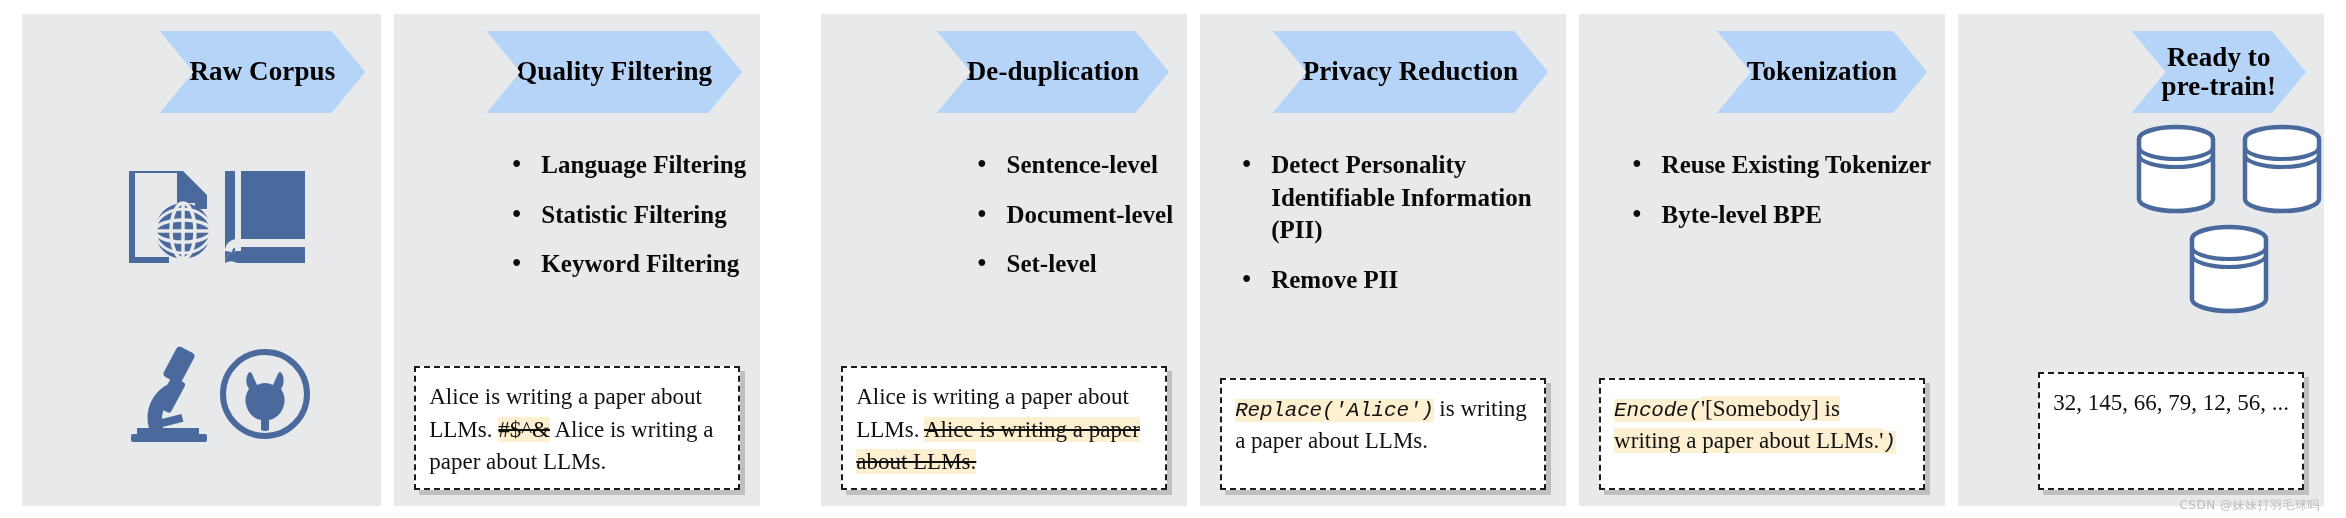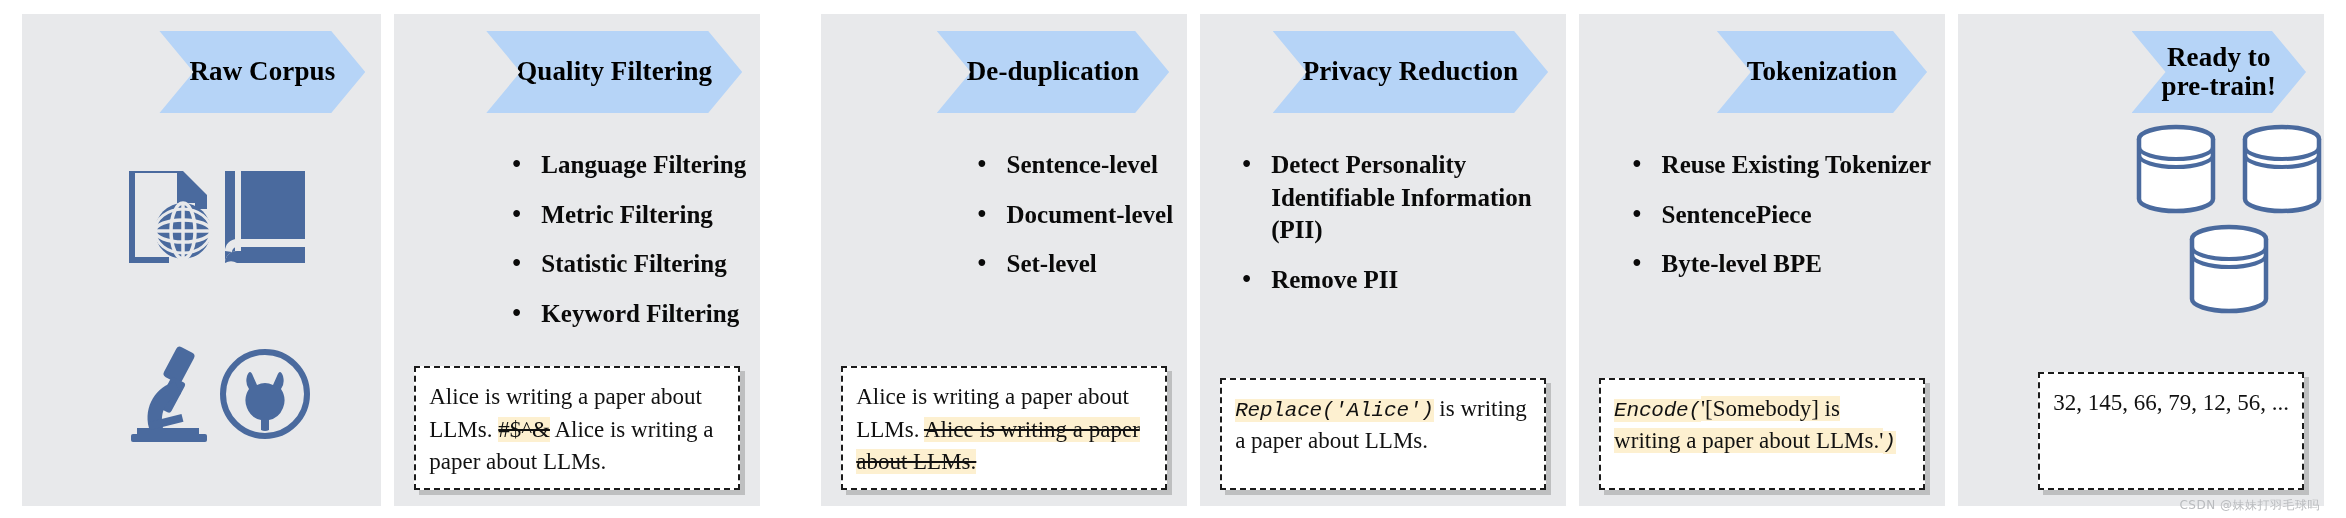--- a/index.html
+++ b/index.html
@@ -227,21 +227,20 @@
         </span>
       </div>
     </div>
 
     <div class="panel panel-2">
       <div class="banner">
         <span class="banner-label">Quality Filtering</span>
       </div>
       <ul class="bullets">
         <li>Language Filtering</li>
-        <li>Metric Filtering</li>
         <li>Statistic Filtering</li>
         <li>Keyword Filtering</li>
       </ul>
       <div class="sample-wrap">
         <div class="sample-box"><span>Alice is writing a paper about LLMs. </span><span class="hl strike">#$^&amp;</span><span> Alice is writing a paper about LLMs.</span></div>
       </div>
     </div>
 
     <div class="panel panel-3">
       <div class="banner">
@@ -269,21 +268,20 @@
         <div class="sample-box"><span class="hl mono">Replace('Alice')</span><span> is writing a paper about LLMs.</span></div>
       </div>
     </div>
 
     <div class="panel panel-5">
       <div class="banner">
         <span class="banner-label">Tokenization</span>
       </div>
       <ul class="bullets">
         <li>Reuse Existing Tokenizer</li>
-        <li>SentencePiece</li>
         <li>Byte-level BPE</li>
       </ul>
       <div class="sample-wrap">
         <div class="sample-box"><span class="hl mono">Encode(</span><span class="hl">'[Somebody] is writing a paper about LLMs.'</span><span class="hl mono">)</span></div>
       </div>
     </div>
 
     <div class="panel panel-6">
       <div class="banner">
         <span class="banner-label"><span>Ready to</span><br><span>pre-train!</span></span>

